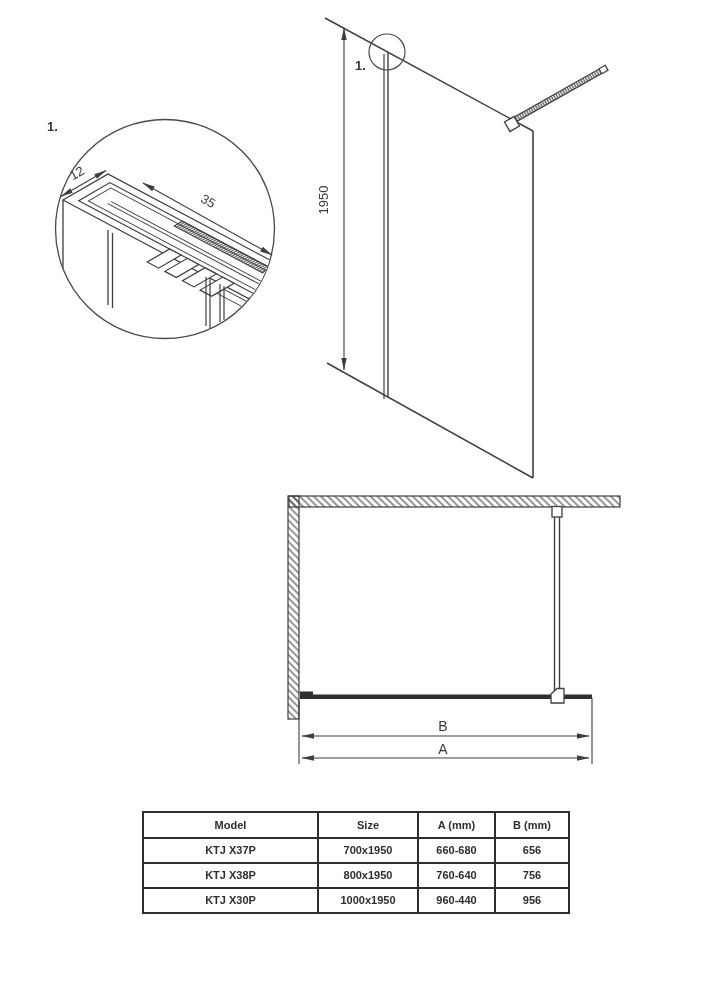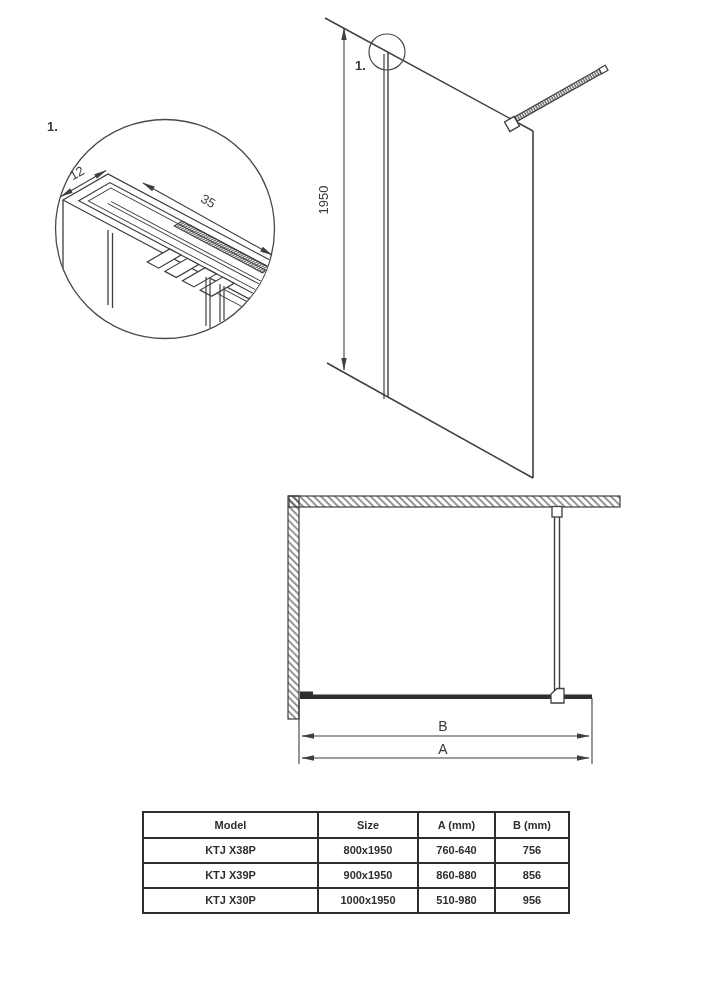--- a/index.html
+++ b/index.html
@@ -153,31 +153,31 @@
   <thead>
     <tr>
       <th>Model</th>
       <th>Size</th>
       <th>A (mm)</th>
       <th>B (mm)</th>
     </tr>
   </thead>
   <tbody>
     <tr>
+      <td>KTJ X37P</td>
+      <td>700x1950</td>
+      <td>660-680</td>
+      <td>656</td>
+    </tr>
+    <tr>
       <td>KTJ X38P</td>
       <td>800x1950</td>
       <td>760-640</td>
       <td>756</td>
     </tr>
     <tr>
-      <td>KTJ X39P</td>
-      <td>900x1950</td>
-      <td>860-880</td>
-      <td>856</td>
-    </tr>
-    <tr>
       <td>KTJ X30P</td>
       <td>1000x1950</td>
-      <td>510-980</td>
+      <td>960-440</td>
       <td>956</td>
     </tr>
   </tbody>
 </table>
 
 </body></html>

